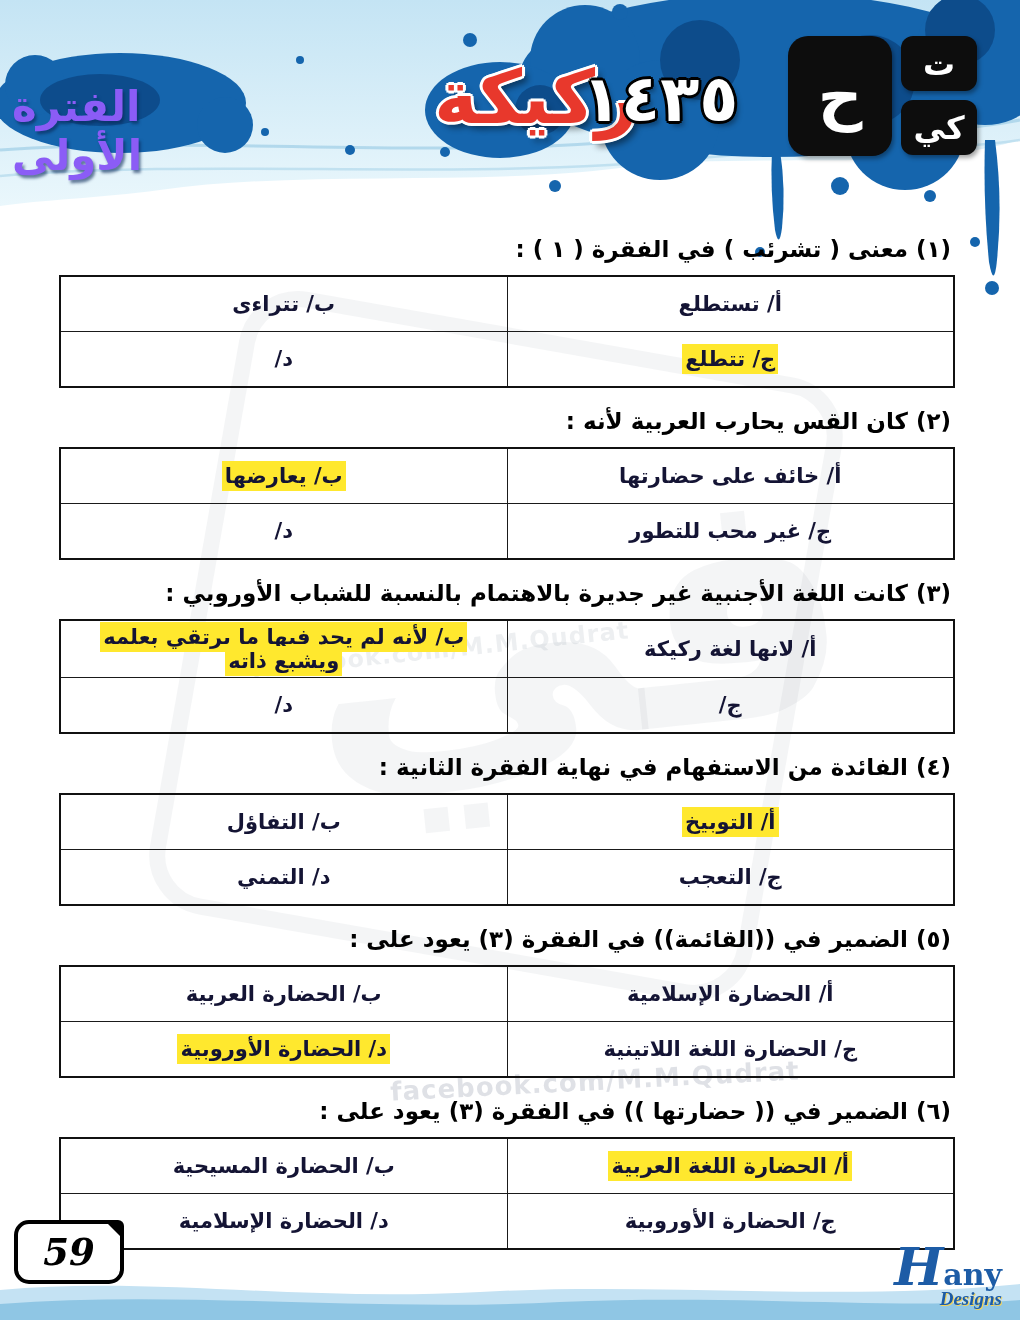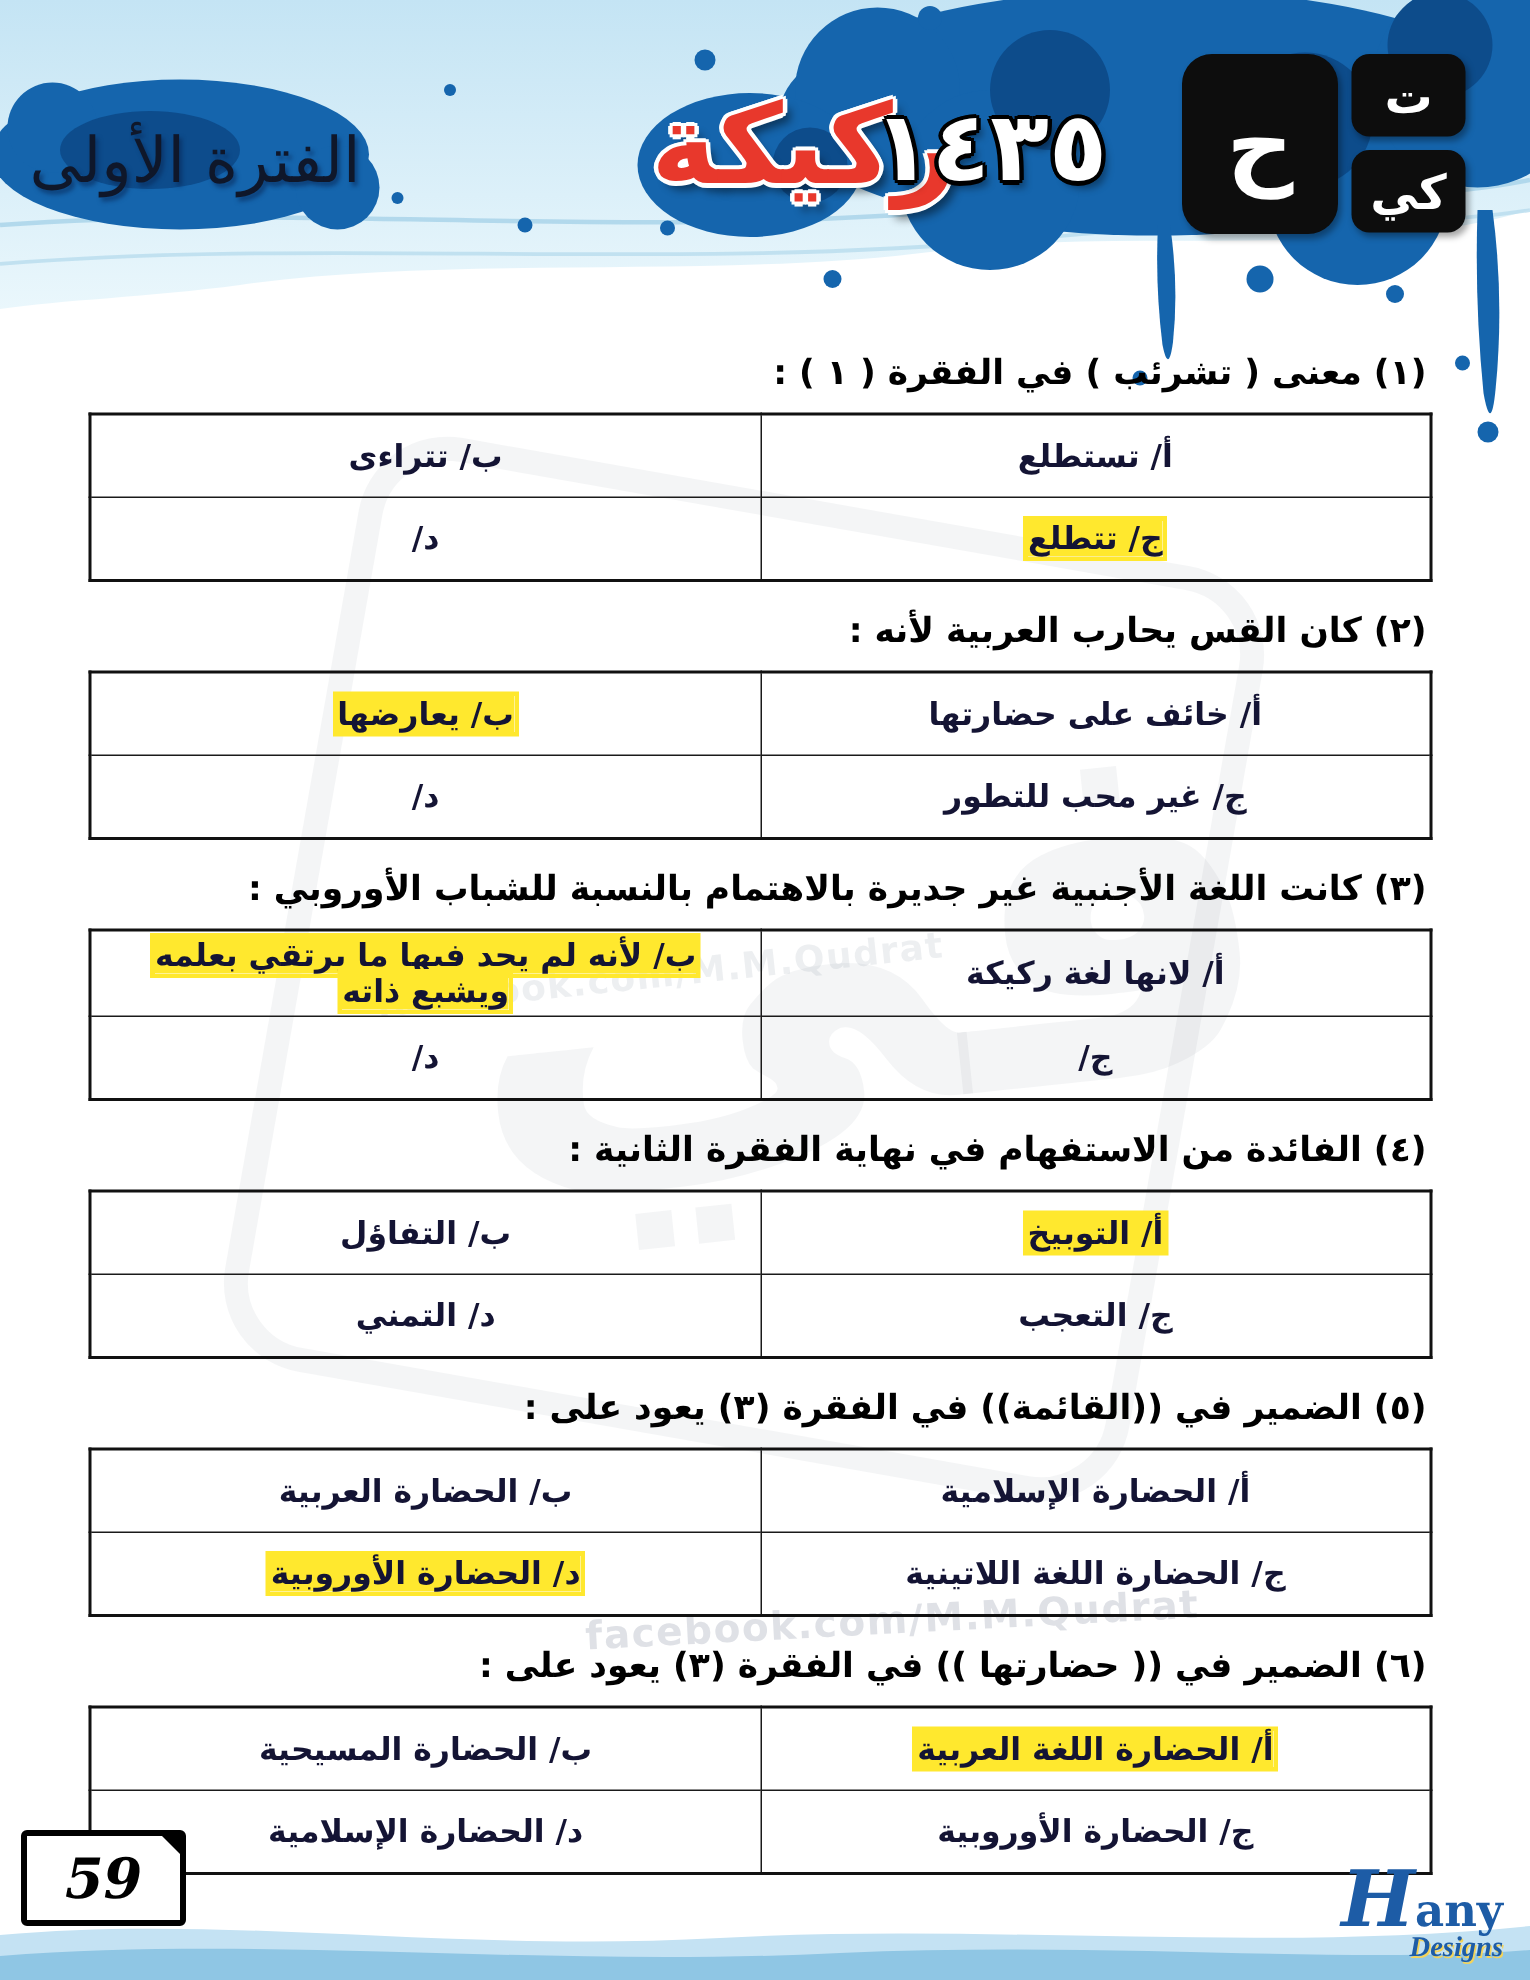--- a/index.html
+++ b/index.html
@@ -24,22 +24,22 @@
     color:rgba(130,140,160,0.09);transform:rotate(-6deg);
   }
   .wm-url{position:absolute;color:rgba(110,120,140,0.22);font-weight:bold;letter-spacing:1px;}
   .wm-url-1{top:1066px;left:390px;font-size:26px;transform:rotate(-3deg);}
   .wm-url-2{top:636px;left:250px;font-size:24px;transform:rotate(-6deg);color:rgba(110,120,140,0.12);}
 
   
   .header{position:absolute;top:0;left:0;width:1020px;height:340px;z-index:1;pointer-events:none;}
   .band-svg{position:absolute;top:0;left:0;}
   .period-title{
-    position:absolute;top:82px;left:12px;width:236px;text-align:center;
-    font-size:42px;font-weight:normal;color:#0f172a;
+    position:absolute;top:82px;left:12px;width:236px;
+    font-size:42px;font-weight:bold;color:#8b5cf6;
     text-shadow:2px 3px 3px rgba(8,40,86,0.6);
   }
   .section-title{
     position:absolute;top:54px;left:434px;
     font-size:74px;font-weight:bold;color:#e8382c;direction:rtl;
     text-shadow:
       -3px 0 0 #fff,3px 0 0 #fff,0 -3px 0 #fff,0 3px 0 #fff,
       -2px -2px 0 #fff,2px 2px 0 #fff,-2px 2px 0 #fff,2px -2px 0 #fff,
       5px 6px 6px rgba(0,0,0,0.45);
   }
@@ -88,21 +88,21 @@
     padding:4px 12px;
   }
   .opt{display:inline;}
   .opt.hl{background:#ffe82e;box-shadow:0 0 0 3px #ffe82e;box-decoration-break:clone;-webkit-box-decoration-break:clone;}
 
   
   .bottom-svg{position:absolute;bottom:0;left:0;z-index:1;}
   .page-box{
     position:absolute;left:14px;bottom:36px;z-index:3;
     width:102px;height:56px;background:#fff;
-    border:4px solid #000;border-radius:4px;
+    border:4px solid #000;border-radius:15px;
     display:flex;align-items:center;justify-content:center;
   }
   .page-box::before{
     content:"";position:absolute;top:-4px;right:-4px;
     width:0;height:0;border-left:20px solid transparent;border-top:20px solid #000;
     border-top-right-radius:6px;
   }
   .page-num{
     font-family:"DejaVu Serif",serif;font-style:italic;font-weight:bold;
     font-size:37px;color:#000;

